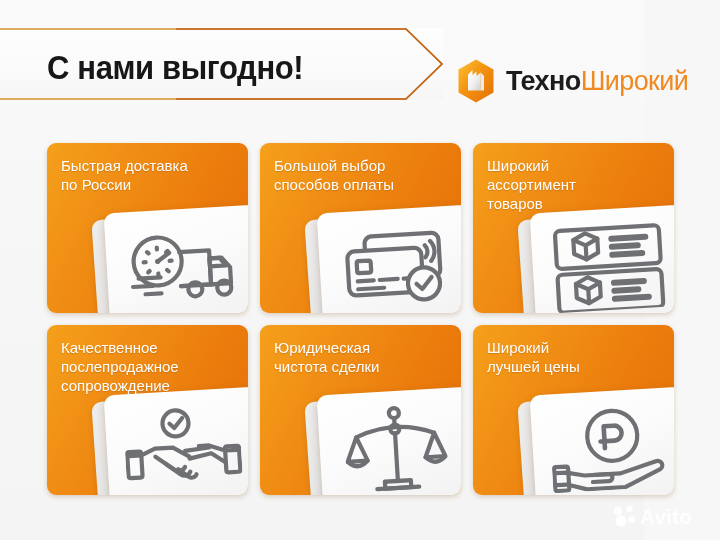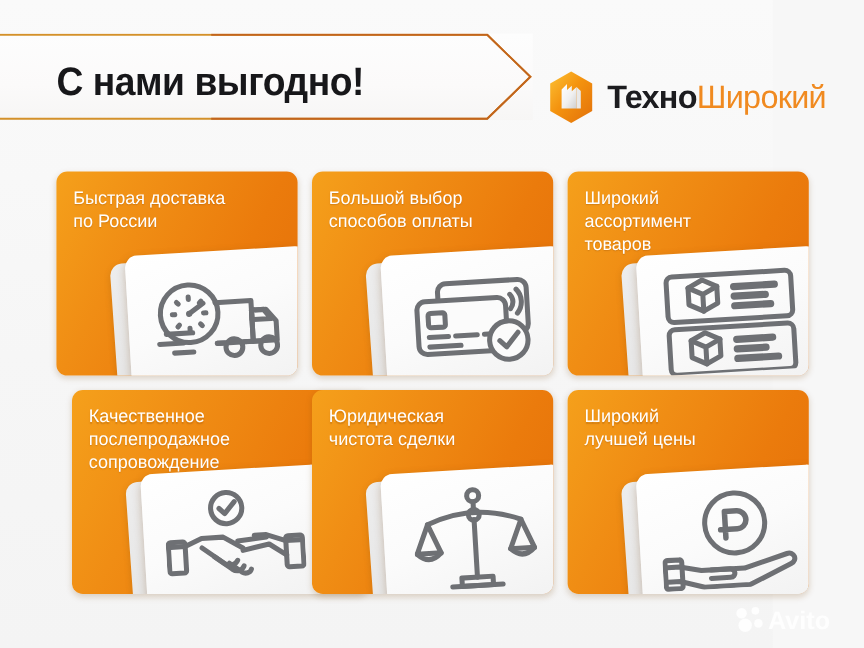--- a/index.html
+++ b/index.html
@@ -37,21 +37,21 @@
   .grid{position:absolute;left:47px;top:143px;width:626px;height:350px;}
   .card{
     position:absolute;width:201px;height:170px;border-radius:9px;
     background:linear-gradient(118deg,#f5a01b 0%,#f08d14 32%,#eb7b0c 66%,#e46f09 100%);
     box-shadow:0 2px 5px rgba(120,70,10,.22);
     overflow:hidden;
   }
   .card.c0{left:0;top:0;}
   .card.c1{left:213px;top:0;}
   .card.c2{left:426px;top:0;}
-  .card.c3{left:13px;top:182px;padding-left:46px;}
+  .card.c3{left:0;top:182px;}
   .card.c4{left:213px;top:182px;}
   .card.c5{left:426px;top:182px;}
   .card-title{
     position:absolute;left:14px;top:13px;right:12px;
     color:#fff;font-size:15px;line-height:19px;font-weight:500;
     text-shadow:0 1px 1px rgba(150,80,10,.35);
     white-space:pre-line;
   }
   
   .tile-back{

